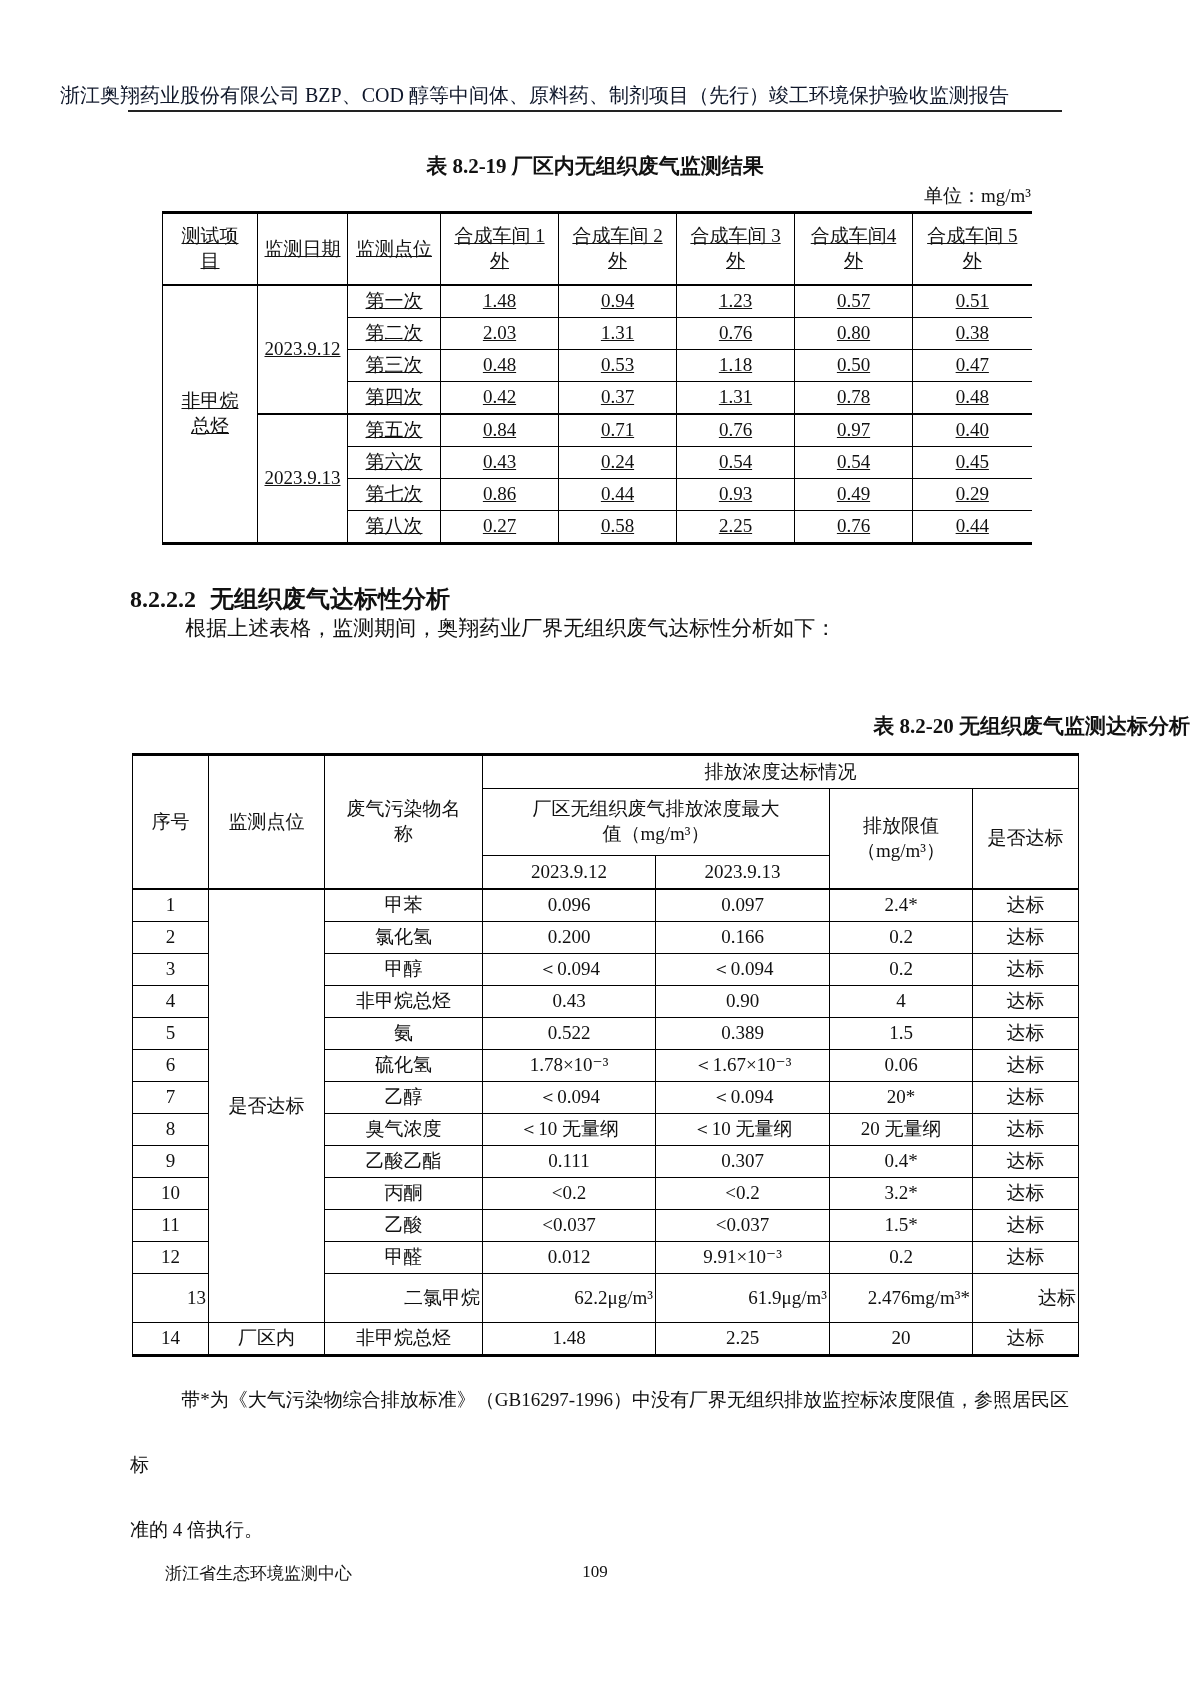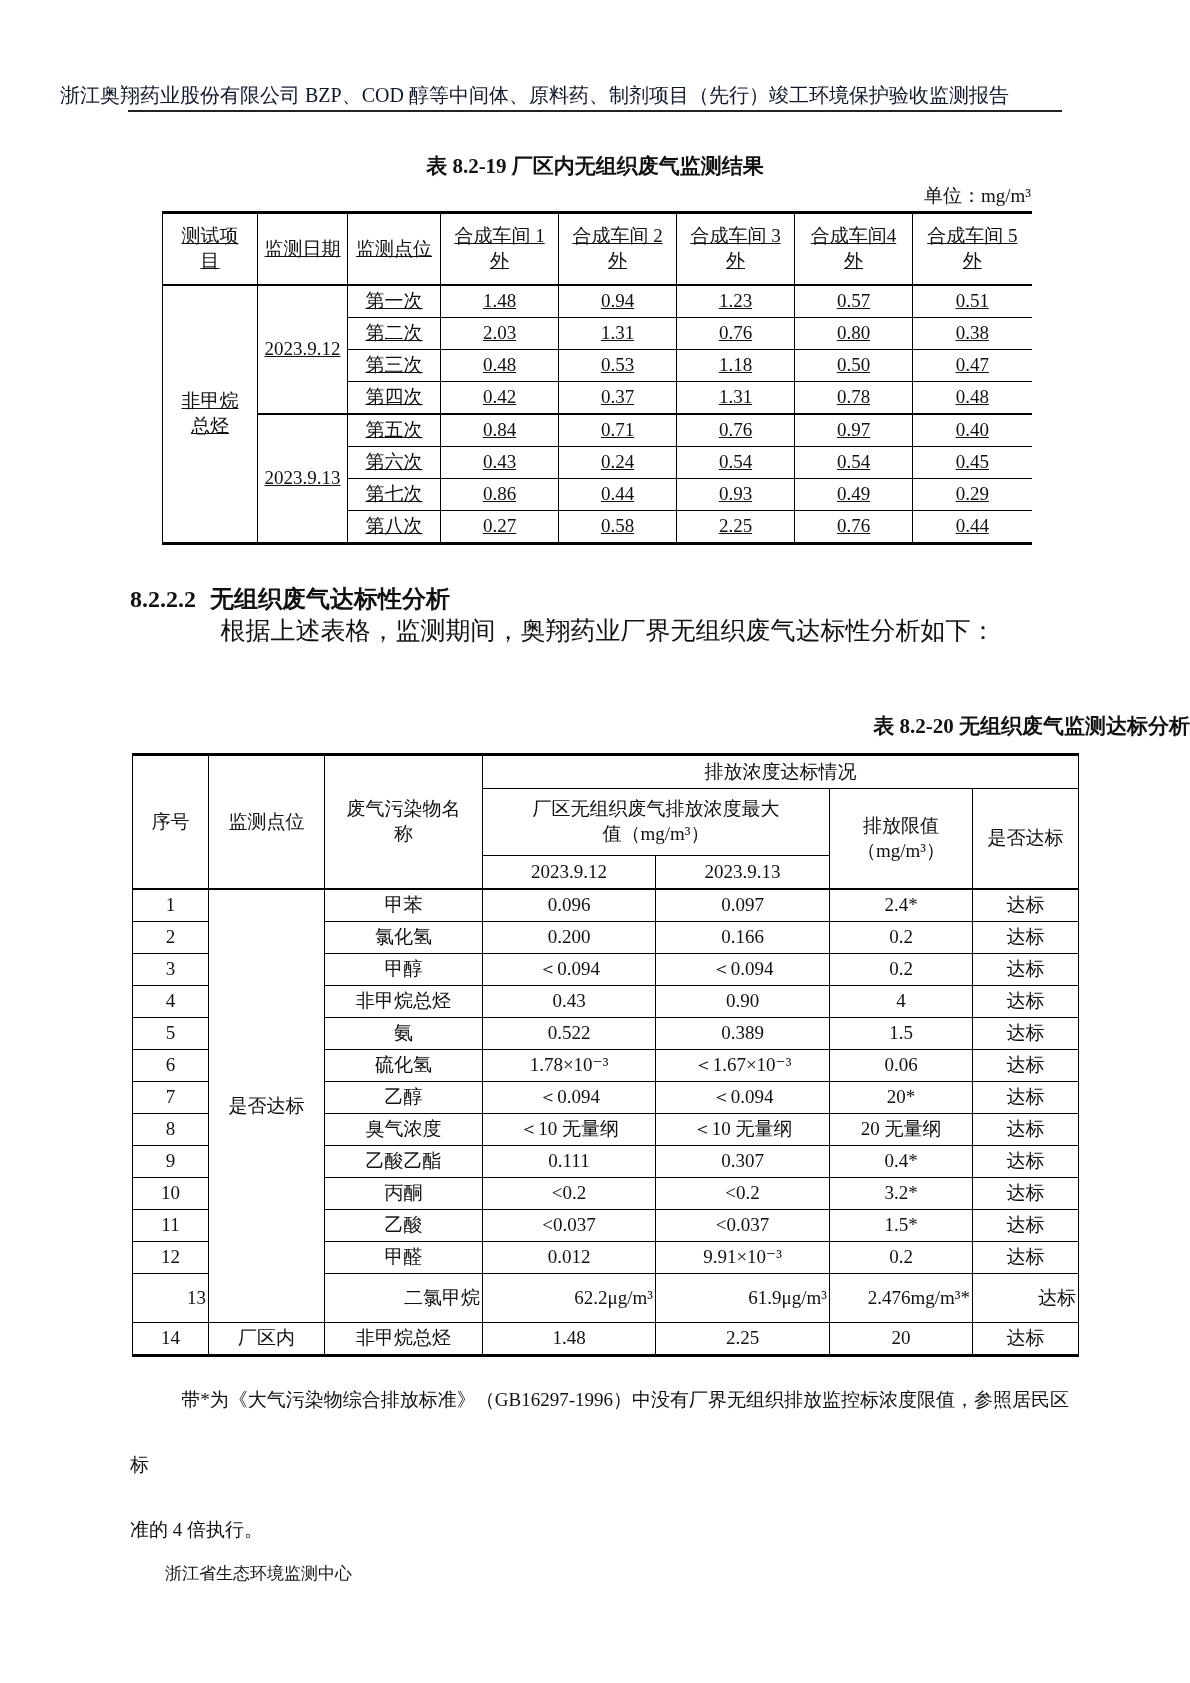--- a/index.html
+++ b/index.html
@@ -33,21 +33,21 @@
   .t2 th,.t2 td { border:1px solid #000; }
   .t2 thead tr.h1 th.span-group { height:32px; }
   .t2 thead tr.h2 th.maxval { height:66px; }
   .t2 thead tr.h3 th { height:32px; }
   .t2 tbody td { height:31px; }
   .t2 tbody tr:first-child td { border-top:2px solid #000; }
   .t2 tbody tr.tall td { height:48px;text-align:right; }
 
   .sec-heading { position:absolute; top:551px; left:130px; font-size:24px; font-weight:bold;margin-top:32px; }
   .sec-num { margin-right:14px; }
-  .para { position:absolute; top:614px; left:138px; width:940px; font-size:25px; text-indent:3.3em; }
+  .para { position:absolute; top:614px; left:116px; width:940px; font-size:21px; text-indent:3.3em; }
   .t2-title { position:absolute; top:712px; left:0; width:100%; text-align:right; font-size:21px; font-weight:bold; }
   .footnote { position:absolute; top:1368px; left:130px; width:945px; font-size:19px;
               line-height:3.42; text-indent:2.7em; white-space:pre-line; }
   .footer-org { position:absolute; top:1562px; left:165px; font-size:17px; }
   .page-num   { position:absolute; top:1562px; left:0; width:100%; text-align:center; font-size:17px; }
 </style>
 </head>
 <body>
 
 <div class="page">
@@ -312,14 +312,15 @@
           <td>20</td>
           <td>达标</td>
         </tr>
       </tbody>
   </table>
 
   <div class="footnote">带*为《大气污染物综合排放标准》（GB16297-1996）中没有厂界无组织排放监控标浓度限值，参照居民区标
 准的 4 倍执行。</div>
 
   <div class="footer-org">浙江省生态环境监测中心</div>
+  <div class="page-num">109</div>
 
 </div>
 
 </body></html>

